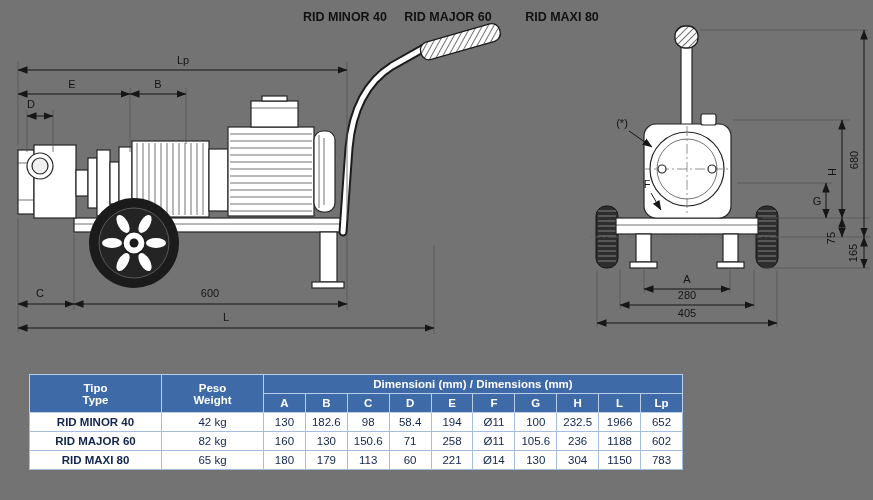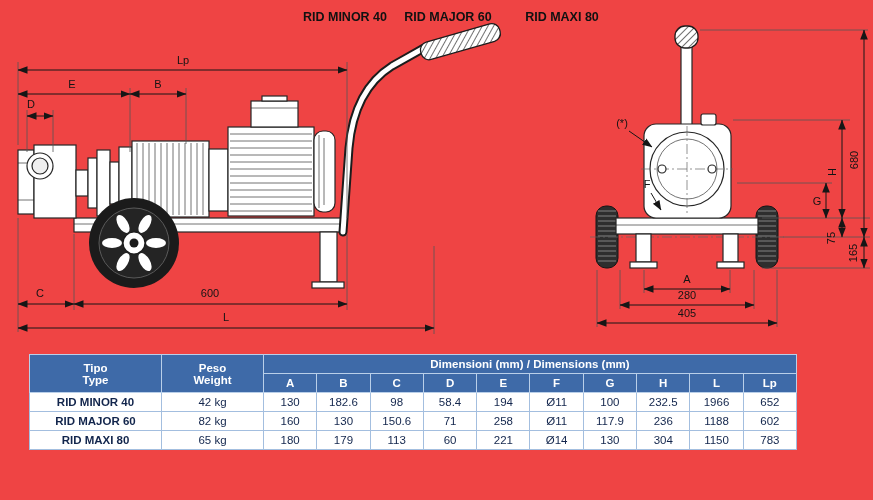--- a/index.html
+++ b/index.html
@@ -1,31 +1,31 @@
 <!DOCTYPE html>
 <html><head>
 <meta charset="utf-8">
 <style>
   html,body { margin:0; padding:0; background:#fdfdfd; }
   .canvas {
-    position:relative; width:873px; height:500px; background:#ef4444;
+    position:relative; width:873px; height:500px; background:#737373;
     font-family:"Liberation Sans", sans-serif; overflow:hidden;
   }
   
   svg { display:block; }
   .t  { font-family:"Liberation Sans",sans-serif; font-weight:bold; font-size:12.5px; fill:#111; }
   .d  { font-family:"Liberation Sans",sans-serif; font-size:11px; fill:#141414; }
   .x  { stroke:#555; stroke-width:0.8; }
   .m  { stroke:#161616; stroke-width:1; fill:none; }
   .o  { fill:#ffffff; stroke:#262626; stroke-width:1.2; }
   .og { fill:#efefef; stroke:#262626; stroke-width:1.2; }
   .fin { stroke:#262626; stroke-width:0.65; fill:none; }
   .cl { stroke:#666; stroke-width:0.7; stroke-dasharray:10 3 2 3; fill:none; }
   
-  .tablewrap { position:absolute; left:29px; top:354px; width:768px; }
+  .tablewrap { position:absolute; left:29px; top:374px; width:654px; }
   table { border-collapse:collapse; width:100%; table-layout:fixed; }
   th,td { border:1px solid #a3bedf; text-align:center; padding:3px 2px;
           font-size:11.5px; color:#12254c; overflow:hidden; white-space:nowrap; }
   thead th { background:#3e6aa8; color:#ffffff; font-weight:bold; border-color:#b9cfe9; }
   tbody td { background:#ffffff; }
   td.model { font-weight:bold; }
   col.c-model { width:132px; }
   col.c-weight { width:102px; }
 </style>
 </head>
@@ -295,21 +295,21 @@
         </tr>
         <tr>
           <td class="model">RID MAJOR 60</td>
           <td>82 kg</td>
           <td>160</td>
           <td>130</td>
           <td>150.6</td>
           <td>71</td>
           <td>258</td>
           <td>Ø11</td>
-          <td>117.9</td>
+          <td>105.6</td>
           <td>236</td>
           <td>1188</td>
           <td>602</td>
         </tr>
         <tr>
           <td class="model">RID MAXI 80</td>
           <td>65 kg</td>
           <td>180</td>
           <td>179</td>
           <td>113</td>

